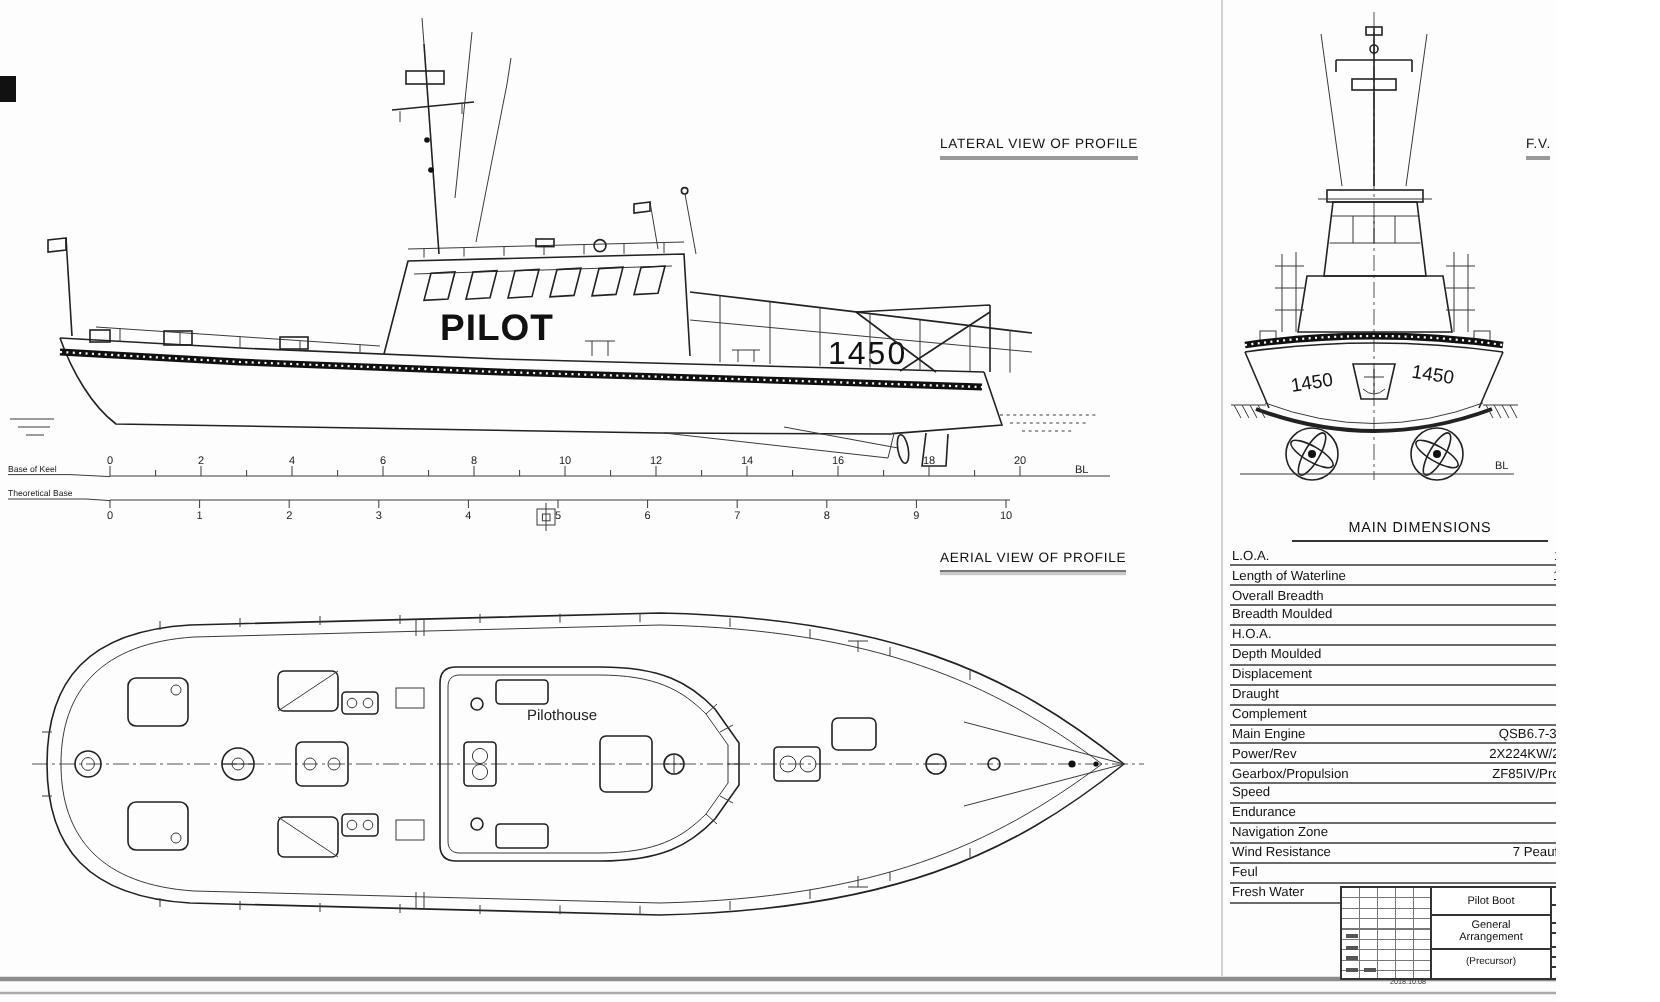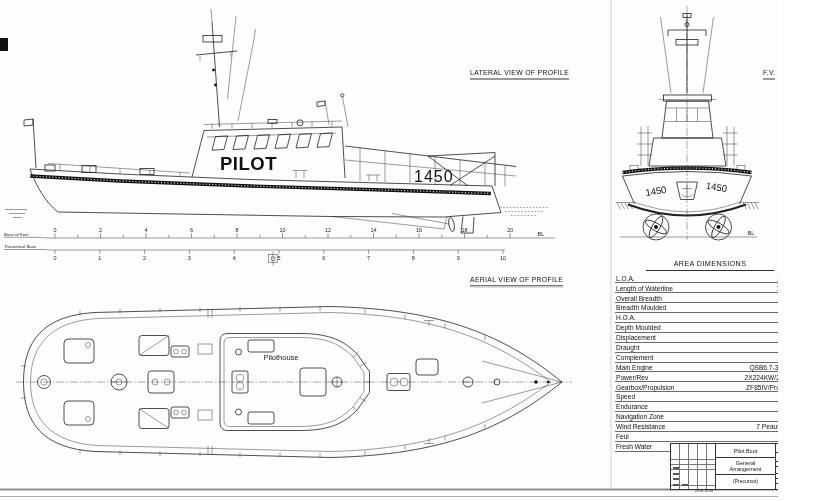--- a/index.html
+++ b/index.html
@@ -299,21 +299,21 @@
       <path class="border" d="M0,489.5 H830"></path>
       <path class="border2" d="M0,496.5 H830"></path>
     </g>
   </svg>
 
   <div class="vlabel" style="left:470px;top:69px;">LATERAL VIEW OF PROFILE</div>
   <div class="vlabel" style="left:763px;top:69px;">F.V.</div>
   <div class="vlabel aer" style="left:470px;top:276px;">AERIAL VIEW OF PROFILE</div>
 
   <div class="dims">
-    <div class="dims-title">AREA DIMENSIONS</div>
+    <div class="dims-title">MAIN DIMENSIONS</div>
     <div class="dims-row">
         <span class="lab">L.O.A.</span>
         <span class="val">15.112 m</span>
       </div>
     <div class="dims-row">
         <span class="lab">Length of Waterline</span>
         <span class="val">12.820 m</span>
       </div>
     <div class="dims-row">
         <span class="lab">Overall Breadth</span>

